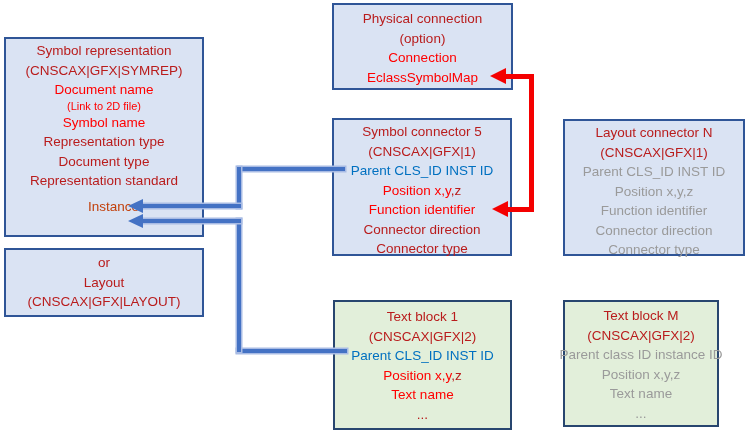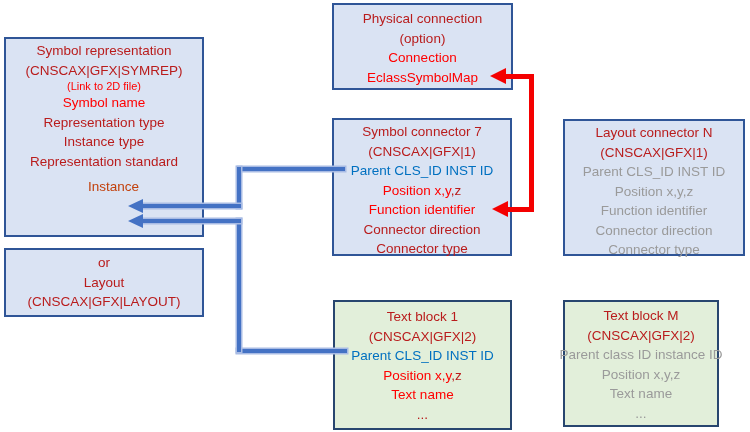--- a/index.html
+++ b/index.html
@@ -36,44 +36,45 @@
   #box-textM{left:563px;top:300px;width:156px;height:127px;padding-top:4px;}
 </style>
 </head>
 <body>
 
 <div id="stage">
 
   <div class="box blue" id="box-symrep">
     <div class="row c-black">Symbol representation</div>
     <div class="row c-black">(CNSCAX|GFX|SYMREP)</div>
+    <div class="row c-red">Document name</div>
     <div class="row small c-red">(Link to 2D file)</div>
     <div class="row c-red">Symbol name</div>
     <div class="row c-black">Representation type</div>
-    <div class="row c-black">Instance type</div>
+    <div class="row c-black">Document type</div>
     <div class="row c-black">Representation standard</div>
     <div class="spacer"></div>
     <div class="row c-blue">Instance</div>
   </div>
 
   <div class="box blue" id="box-layout">
     <div class="row c-black">or</div>
     <div class="row c-black">Layout</div>
     <div class="row c-black">(CNSCAX|GFX|LAYOUT)</div>
   </div>
 
   <div class="box blue" id="box-physcon">
     <div class="row c-black">Physical connection</div>
     <div class="row c-black">(option)</div>
     <div class="row c-red">Connection</div>
     <div class="row c-red">EclassSymbolMap</div>
   </div>
 
   <div class="box blue" id="box-symcon1">
-    <div class="row c-black">Symbol connector 7</div>
+    <div class="row c-black">Symbol connector 5</div>
     <div class="row c-black">(CNSCAX|GFX|1)</div>
     <div class="row c-blue-n">Parent CLS_ID INST ID</div>
     <div class="row"><span class="c-red">Position x,y</span><span class="c-black">,z</span></div>
     <div class="row c-red">Function identifier</div>
     <div class="row c-black">Connector direction</div>
     <div class="row c-black">Connector type</div>
   </div>
 
   <div class="box blue" id="box-symconN">
     <div class="row c-black">Layout connector N</div>

